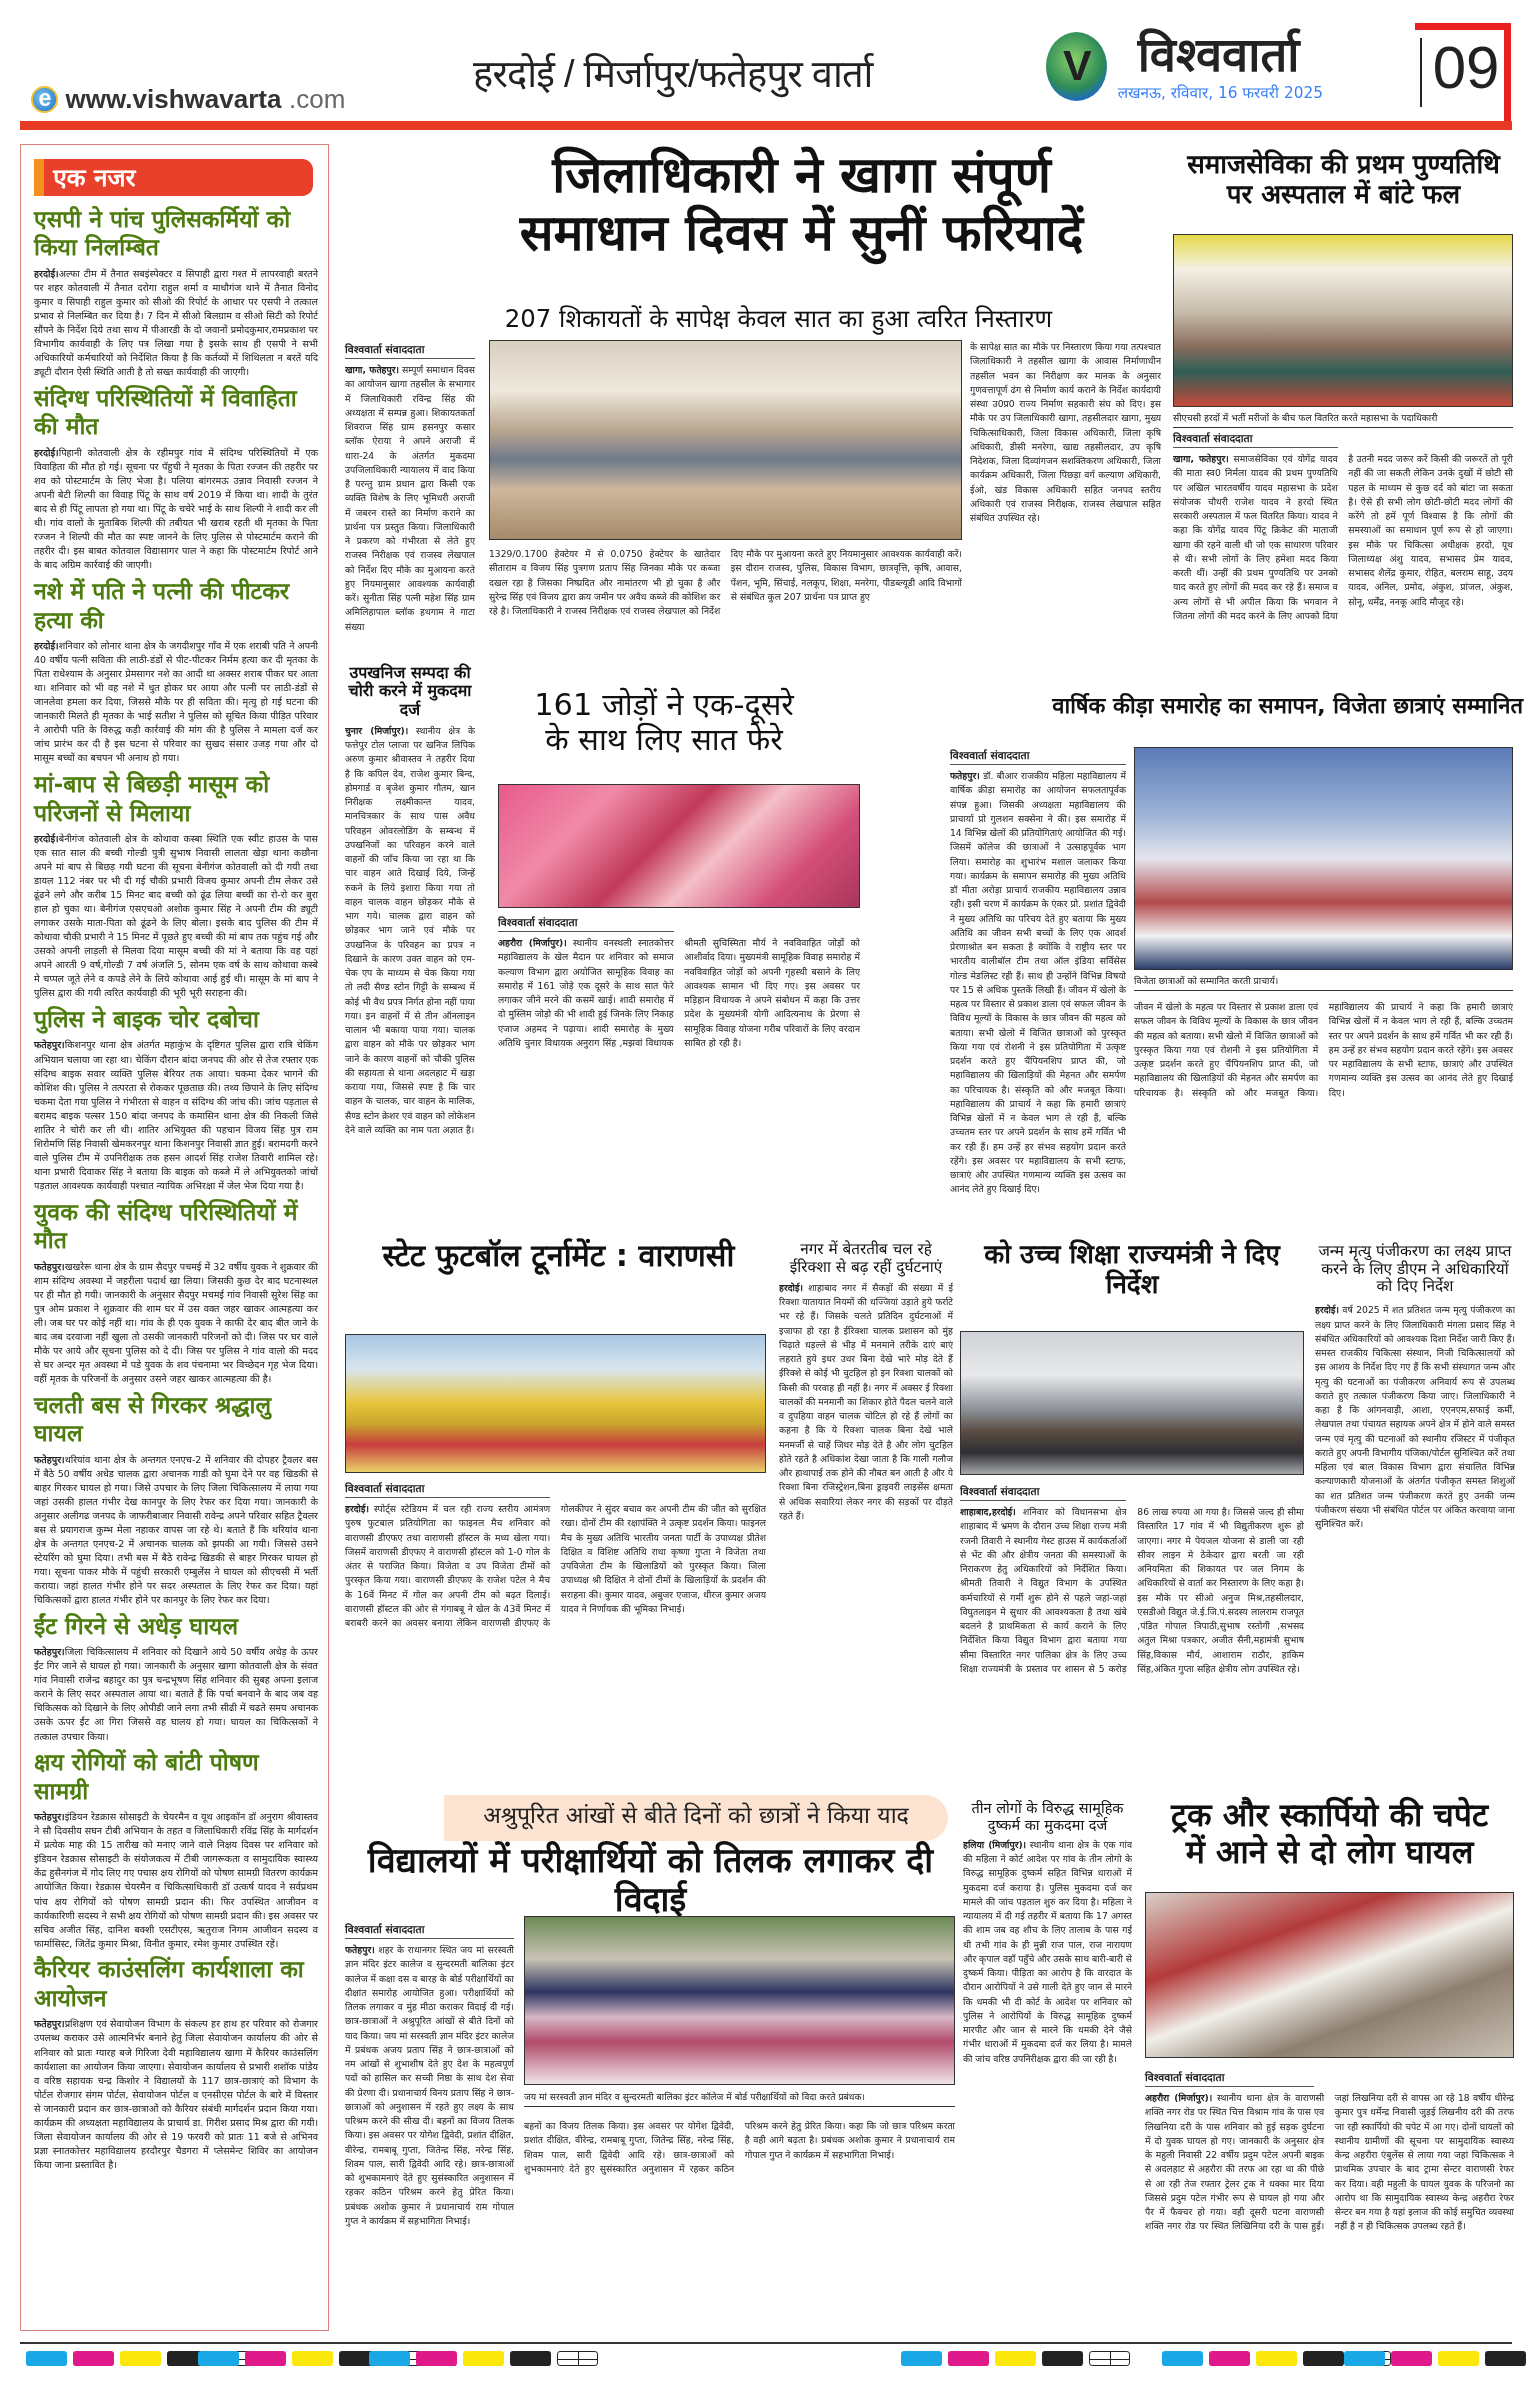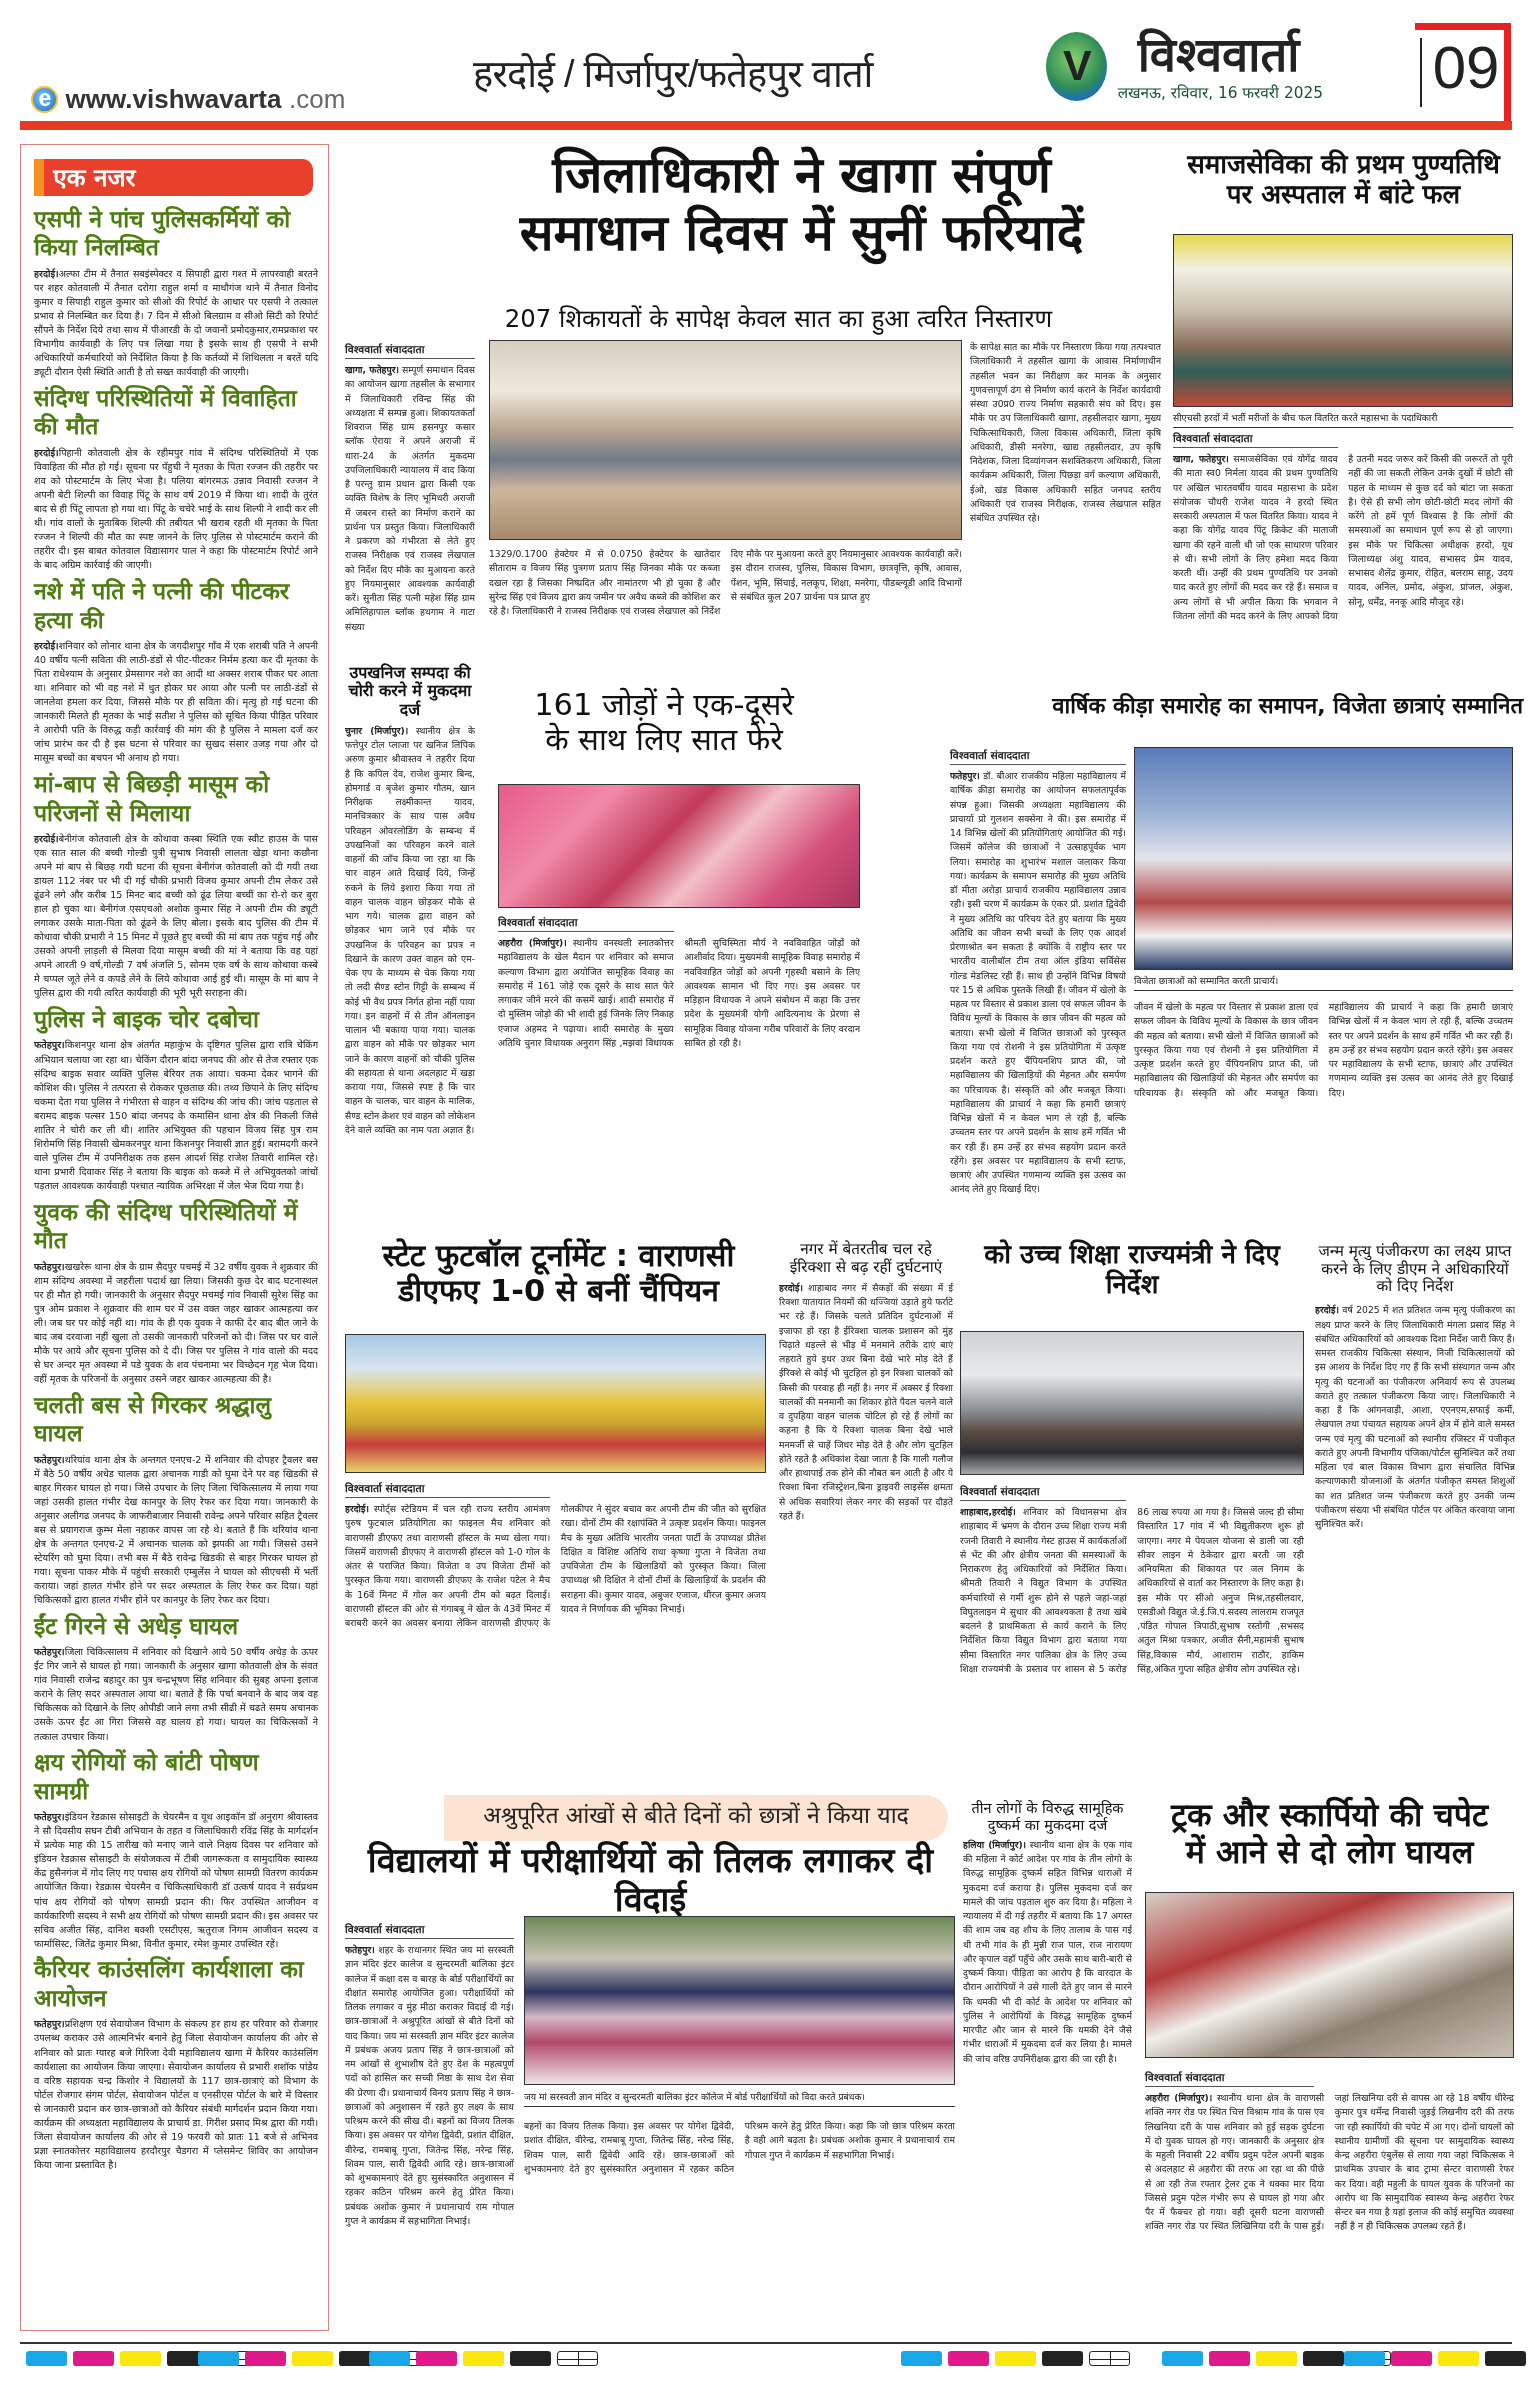--- a/index.html
+++ b/index.html
@@ -9,21 +9,21 @@
   .abs { position: absolute; }
   .masthead-url { left: 30.5px; top: 84px; font-family: "Liberation Sans", sans-serif; font-size: 26px; font-weight: bold; color: #333; display: flex; align-items: center; gap: 7.6px; }
   .ie-icon { width: 27.5px; height: 27.5px; border-radius: 50%; background: radial-gradient(circle at 40% 40%, #7cc4f0, #1b6fc2); border: 2.3px solid #f2c230; display: inline-block; position: relative; }
   .ie-icon::after { content: "e"; position: absolute; left: 6.1px; top: -3.1px; color: #fff; font-weight: bold; font-size: 23px; font-family: "Liberation Sans", sans-serif; }
   .url-com { color: #666; font-weight: normal; }
   .section-title { left: 473px; top: 46px; font-size: 38px; color: #222; font-family: "Liberation Sans", sans-serif; letter-spacing: -0.8px; }
   .logo { left: 1046px; top: 30.5px; display: flex; align-items: center; gap: 10.7px; }
   .logo-globe { width: 61px; height: 69px; border-radius: 50%; background: radial-gradient(circle at 45% 40%, #8ad16b, #2e8b57 55%, #1e6fb8 75%); position: relative; }
   .logo-globe::after { content: "V"; position: absolute; left: 17px; top: 9.2px; font-size: 43px; font-weight: bold; color: #222; font-family: "Liberation Sans", sans-serif; }
   .logo-name { font-size: 47px; font-weight: bold; color: #222; line-height: 1; margin-left: 20px; }
-  .logo-date { font-size: 15.3px; color: #14532d; margin-top: 4.6px; }
+  .logo-date { font-size: 15.3px; color: #3b82f6; margin-top: 4.6px; }
   .page-num-box { left: 1415px; top: 23px; width: 96px; height: 105px; border-top: 7.6px solid #e82020; border-right: 7.6px solid #e82020; }
   .page-num { left: 1420px; top: 38px; border-left: 2.3px solid #222; padding-left: 10.7px; font-size: 60px; font-family: "Liberation Sans", sans-serif; color: #222; line-height: 1; height: 69px; }
   .red-rule { left: 20px; top: 121px; width: 1492px; height: 9.2px; background: #e73a25; }
 
   
   .left-box { left: 20px; top: 144px; width: 309px; height: 2187px; border: 1.5px solid #d9827d; }
   .ek-nazar { left: 34px; top: 159px; width: 279px; height: 37px; background: #e8402b; border-radius: 0 10.7px 10.7px 0; border-left: 10.7px solid #f39020; color: #fff; font-size: 24.4px; font-weight: bold; padding-left: 9.2px; line-height: 37px; }
   .lc { left: 34px; width: 284px; }
   .lc h3 { font-size: 23px; font-weight: bold; line-height: 1.25; margin: 4.6px 0 4.6px; color: #4d7c0f; }
   .lc p { font-size: 9.5px; line-height: 1.48; text-align: justify; color: #222; }
@@ -166,21 +166,20 @@
 <div class="abs" style="left:950px; top:748px; width:176px;">
   <div class="byline">विश्ववार्ता संवाददाता</div>
   <div class="body" style="height:458px; overflow:hidden;"><b>फतेहपुर।</b> <span>डॉ. बीआर राजकीय महिला महाविद्यालय में वार्षिक क्रीड़ा समारोह का आयोजन सफलतापूर्वक संपन्न हुआ। जिसकी अध्यक्षता महाविद्यालय की प्राचार्या प्रो गुलशन सक्सेना ने की। इस समारोह में 14 विभिन्न खेलों की प्रतियोगिताएं आयोजित की गई। जिसमें कॉलेज की छात्राओं ने उत्साहपूर्वक भाग लिया। समारोह का शुभारंभ मशाल जलाकर किया गया। कार्यक्रम के समापन समारोह की मुख्य अतिथि डॉ मीता अरोड़ा प्राचार्य राजकीय महाविद्यालय उन्नाव रही। इसी चरण में कार्यक्रम के एंकर प्रो. प्रशांत द्विवेदी ने मुख्य अतिथि का परिचय देते हुए बताया कि मुख्य अतिथि का जीवन सभी बच्चों के लिए एक आदर्श प्रेरणाश्रोत बन सकता है क्योंकि वे राष्ट्रीय स्तर पर भारतीय वालीबॉल टीम तथा ऑल इंडिया सर्विसेस गोल्ड मेडलिस्ट रही हैं। साथ ही उन्होंने विभिन्न विषयो पर 15 से अधिक पुस्तकें लिखी हैं। जीवन में खेलो के महत्व पर विस्तार से प्रकाश डाला एवं सफल जीवन के विविध मूल्यों के विकास के छात्र जीवन की महत्व को बताया। सभी खेलो में विजित छात्राओं को पुरस्कृत किया गया एवं रोशनी ने इस प्रतियोगिता में उत्कृष्ट प्रदर्शन करते हुए चैंपियनशिप प्राप्त की, जो महाविद्यालय की खिलाड़ियों की मेहनत और समर्पण का परिचायक है। संस्कृति को और मजबूत किया। महाविद्यालय की प्राचार्य ने कहा कि हमारी छात्राएं विभिन्न खेलों में न केवल भाग ले रही हैं, बल्कि उच्चतम स्तर पर अपने प्रदर्शन के साथ हमें गर्वित भी कर रही हैं। हम उन्हें हर संभव सहयोग प्रदान करते रहेंगे। इस अवसर पर महाविद्यालय के सभी स्टाफ, छात्राएं और उपस्थित गणमान्य व्यक्ति इस उत्सव का आनंद लेते हुए दिखाई दिए।</span></div>
 </div>
 <div class="abs photo ph-sports" style="left:1134px; top:747px; width:379px; height:223px;"></div>
 <div class="abs caption" style="left:1134px; top:971px; width:379px; font-size:9.2px;">विजेता छात्राओं को सम्मानित करती प्राचार्य।</div>
 <div class="abs body cols2" style="left:1134px; top:1000px; width:379px; height:206px; overflow:hidden;">जीवन में खेलो के महत्व पर विस्तार से प्रकाश डाला एवं सफल जीवन के विविध मूल्यों के विकास के छात्र जीवन की महत्व को बताया। सभी खेलो में विजित छात्राओं को पुरस्कृत किया गया एवं रोशनी ने इस प्रतियोगिता में उत्कृष्ट प्रदर्शन करते हुए चैंपियनशिप प्राप्त की, जो महाविद्यालय की खिलाड़ियों की मेहनत और समर्पण का परिचायक है। संस्कृति को और मजबूत किया। महाविद्यालय की प्राचार्य ने कहा कि हमारी छात्राएं विभिन्न खेलों में न केवल भाग ले रही हैं, बल्कि उच्चतम स्तर पर अपने प्रदर्शन के साथ हमें गर्वित भी कर रही हैं। हम उन्हें हर संभव सहयोग प्रदान करते रहेंगे। इस अवसर पर महाविद्यालय के सभी स्टाफ, छात्राएं और उपस्थित गणमान्य व्यक्ति इस उत्सव का आनंद लेते हुए दिखाई दिए।</div>
 
 <div class="abs headline" style="left:345px; top:1238px; width:427px; font-size:30.5px; font-weight:bold;">
   <div>स्टेट फुटबॉल टूर्नामेंट : वाराणसी</div>
-  <div>डीएफए 1-0 से बनीं चैंपियन</div>
 </div>
 <div class="abs photo ph-football" style="left:345px; top:1334px; width:421px; height:139px;"></div>
 <div class="abs" style="left:345px; top:1481px; width:421px;">
   <div class="byline" style="width:205px;">विश्ववार्ता संवाददाता</div>
   <div class="body cols2" style="height:238px; overflow:hidden;"><b>हरदोई।</b> <span>स्पोर्ट्स स्टेडियम में चल रही राज्य स्तरीय आमंत्रण पुरुष फुटबाल प्रतियोगिता का फाइनल मैच शनिवार को वाराणसी डीएफए तथा वाराणसी हॉस्टल के मध्य खेला गया। जिसमें वाराणसी डीएफए ने वाराणसी हॉस्टल को 1-0 गोल के अंतर से पराजित किया। विजेता व उप विजेता टीमों को पुरस्कृत किया गया। वाराणसी डीएफए के राजेश पटेल ने मैच के 16वें मिनट में गोल कर अपनी टीम को बढ़त दिलाई। वाराणसी हॉस्टल की ओर से गंगाबबू ने खेल के 43वें मिनट में बराबरी करने का अवसर बनाया लेकिन वाराणसी डीएफए के गोलकीपर ने सुंदर बचाव कर अपनी टीम की जीत को सुरक्षित रखा। दोनों टीम की रक्षापंक्ति ने उत्कृष्ट प्रदर्शन किया। फाइनल मैच के मुख्य अतिथि भारतीय जनता पार्टी के उपाध्यक्ष प्रीतेश दिक्षित व विशिष्ट अतिथि राधा कृष्णा गुप्ता ने विजेता तथा उपविजेता टीम के खिलाडियों को पुरस्कृत किया। जिला उपाध्यक्ष श्री दिक्षित ने दोनों टीमों के खिलाड़ियों के प्रदर्शन की सराहना की। कुमार यादव, अबुजर एजाज, धीरज कुमार अजय यादव ने निर्णायक की भूमिका निभाई।</span></div>
 </div>
 
 <div class="abs" style="left:779px; top:1241px; width:174px;">
   <div class="headline" style="font-size:15.3px; font-weight:normal;">नगर में बेतरतीब चल रहे ईरिक्शा से बढ़ रहीं दुर्घटनाएं</div>
   <div class="body" style="margin-top:4.6px; height:427px; overflow:hidden;"><b>हरदोई।</b> <span>शाहाबाद नगर में सैकड़ों की संख्या में ई रिक्शा यातायात नियमों की धज्जियां उड़ाते हुये फर्राटे भर रहे हैं। जिसके चलते प्रतिदिन दुर्घटनाओं में इजाफा हो रहा है ईरिक्शा चालक प्रशासन को मुंह चिढ़ाते धड़ल्ले से भीड़ में मनमाने तरीके दाएं बाएं लहराते हुये इधर उधर बिना देखे भारे मोड़ देते हैं ईरिक्शे से कोई भी चुटहिल हो इन रिक्शा चालकों को किसी की परवाह ही नहीं है। नगर में अक्सर ई रिक्शा चालकों की मनमानी का शिकार होते पैदल चलने वाले व दुपहिया वाहन चालक चोटिल हो रहे हैं लोगों का कहना है कि ये रिक्शा चालक बिना देखे भाले मनमर्जी से चाहें जिधर मोड़ देते है और लोग चुटहिल होते रहते है अधिकांश देखा जाता है कि गाली गलौज और हाथापाई तक होने की नौबत बन आती है और ये रिक्शा बिना रजिस्ट्रेशन,बिना ड्राइवरी लाइसेंस क्षमता से अधिक सवारियां लेकर नगर की सड़कों पर दौड़ते रहते हैं।</span></div>

